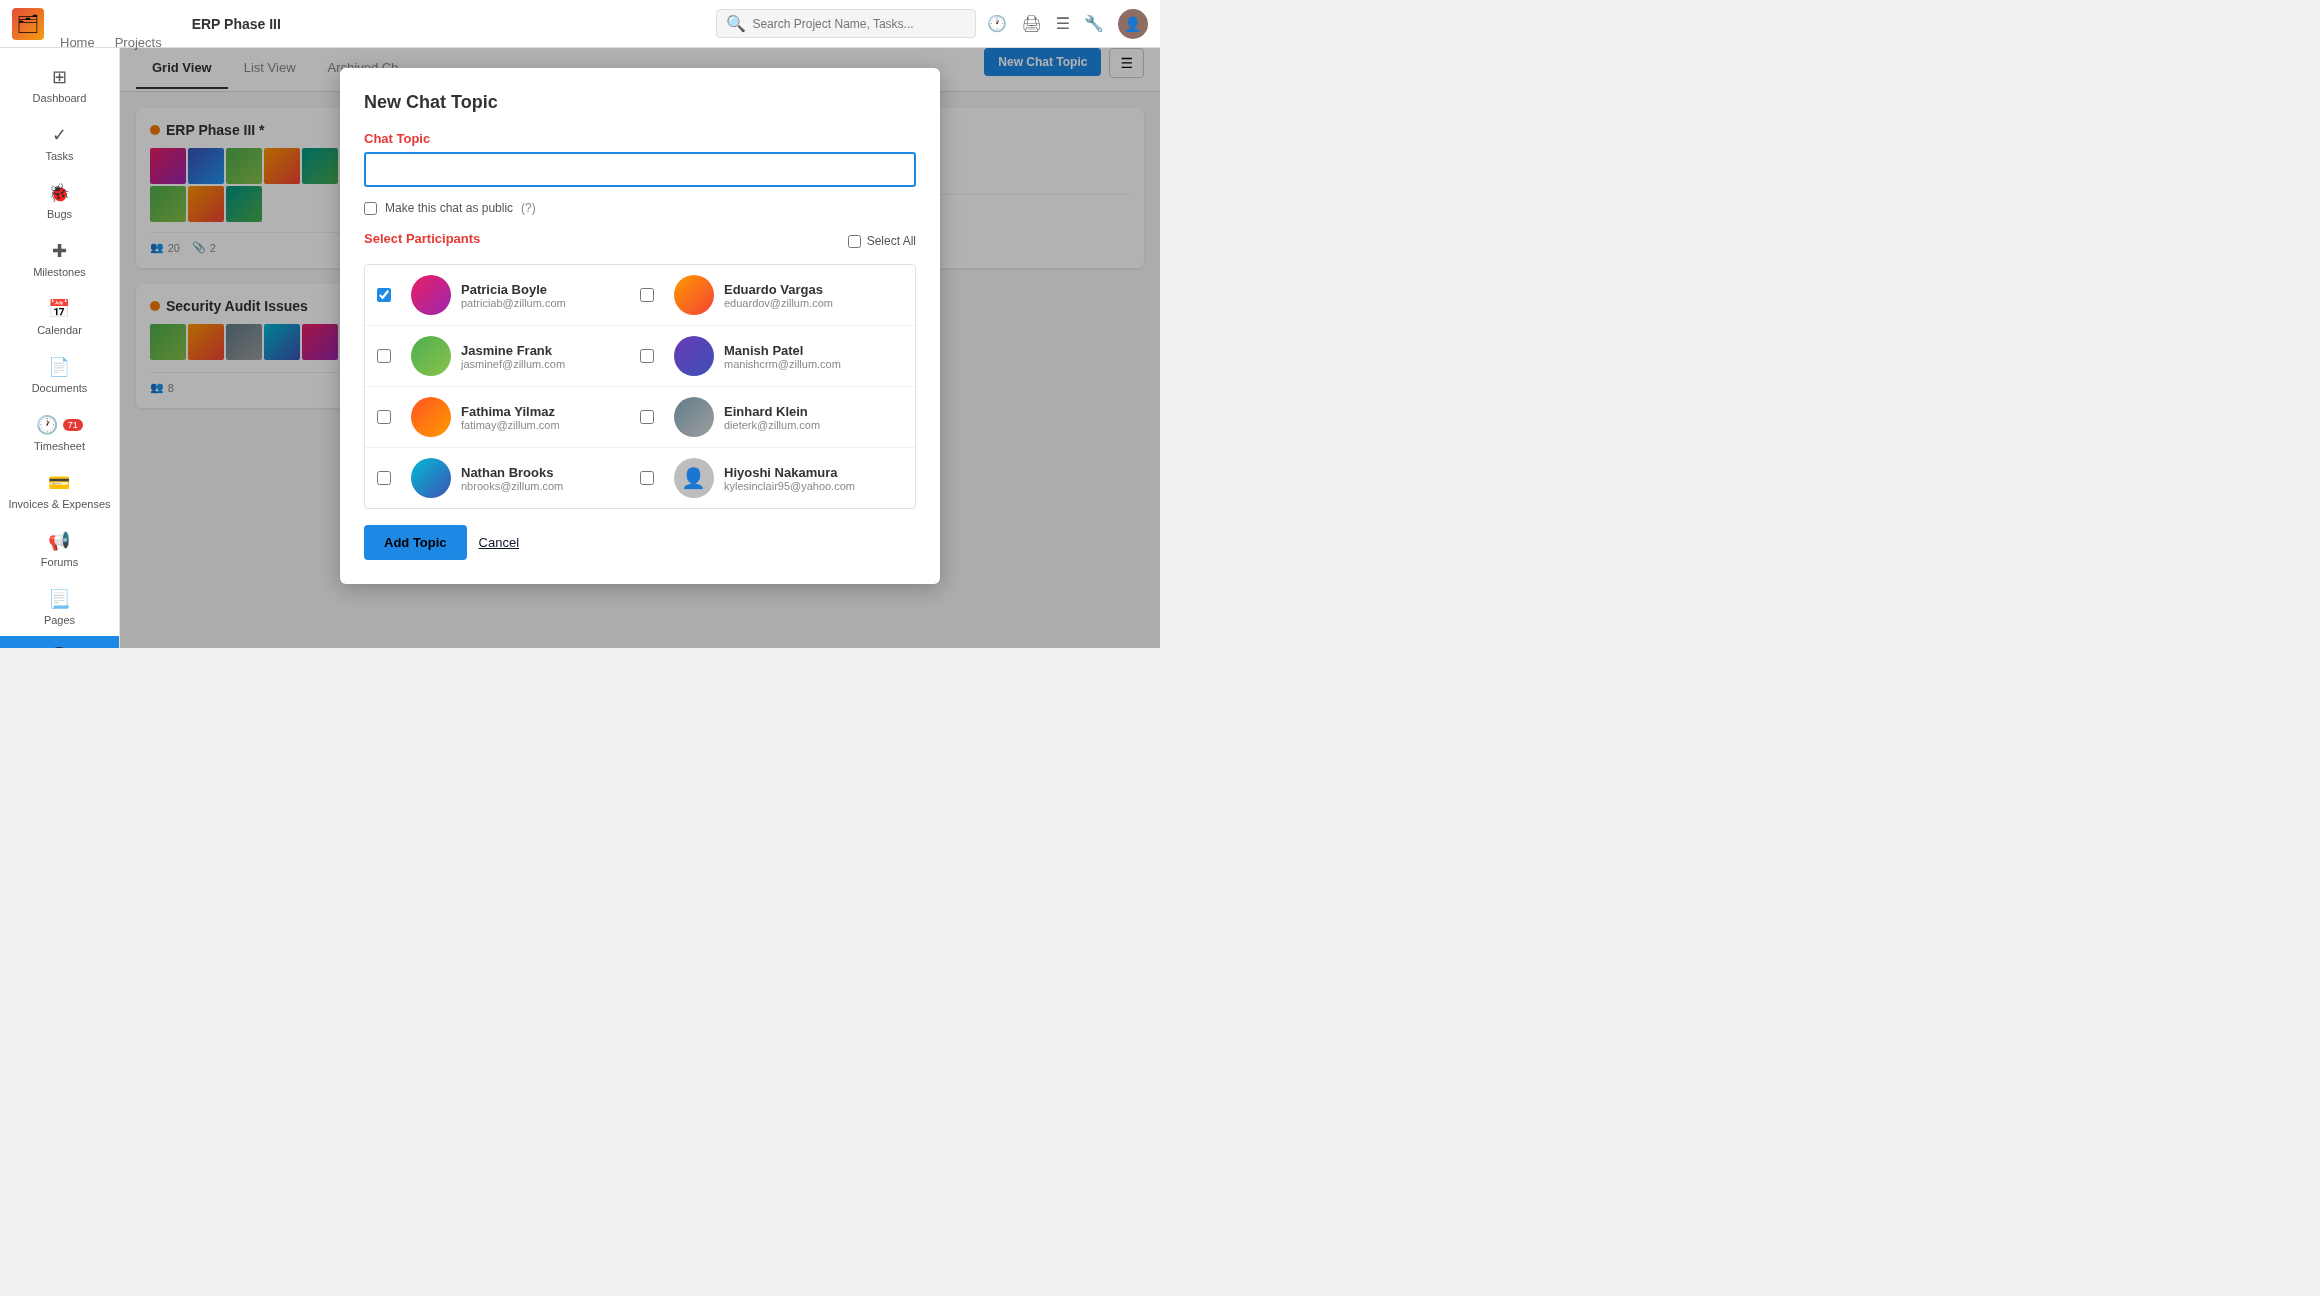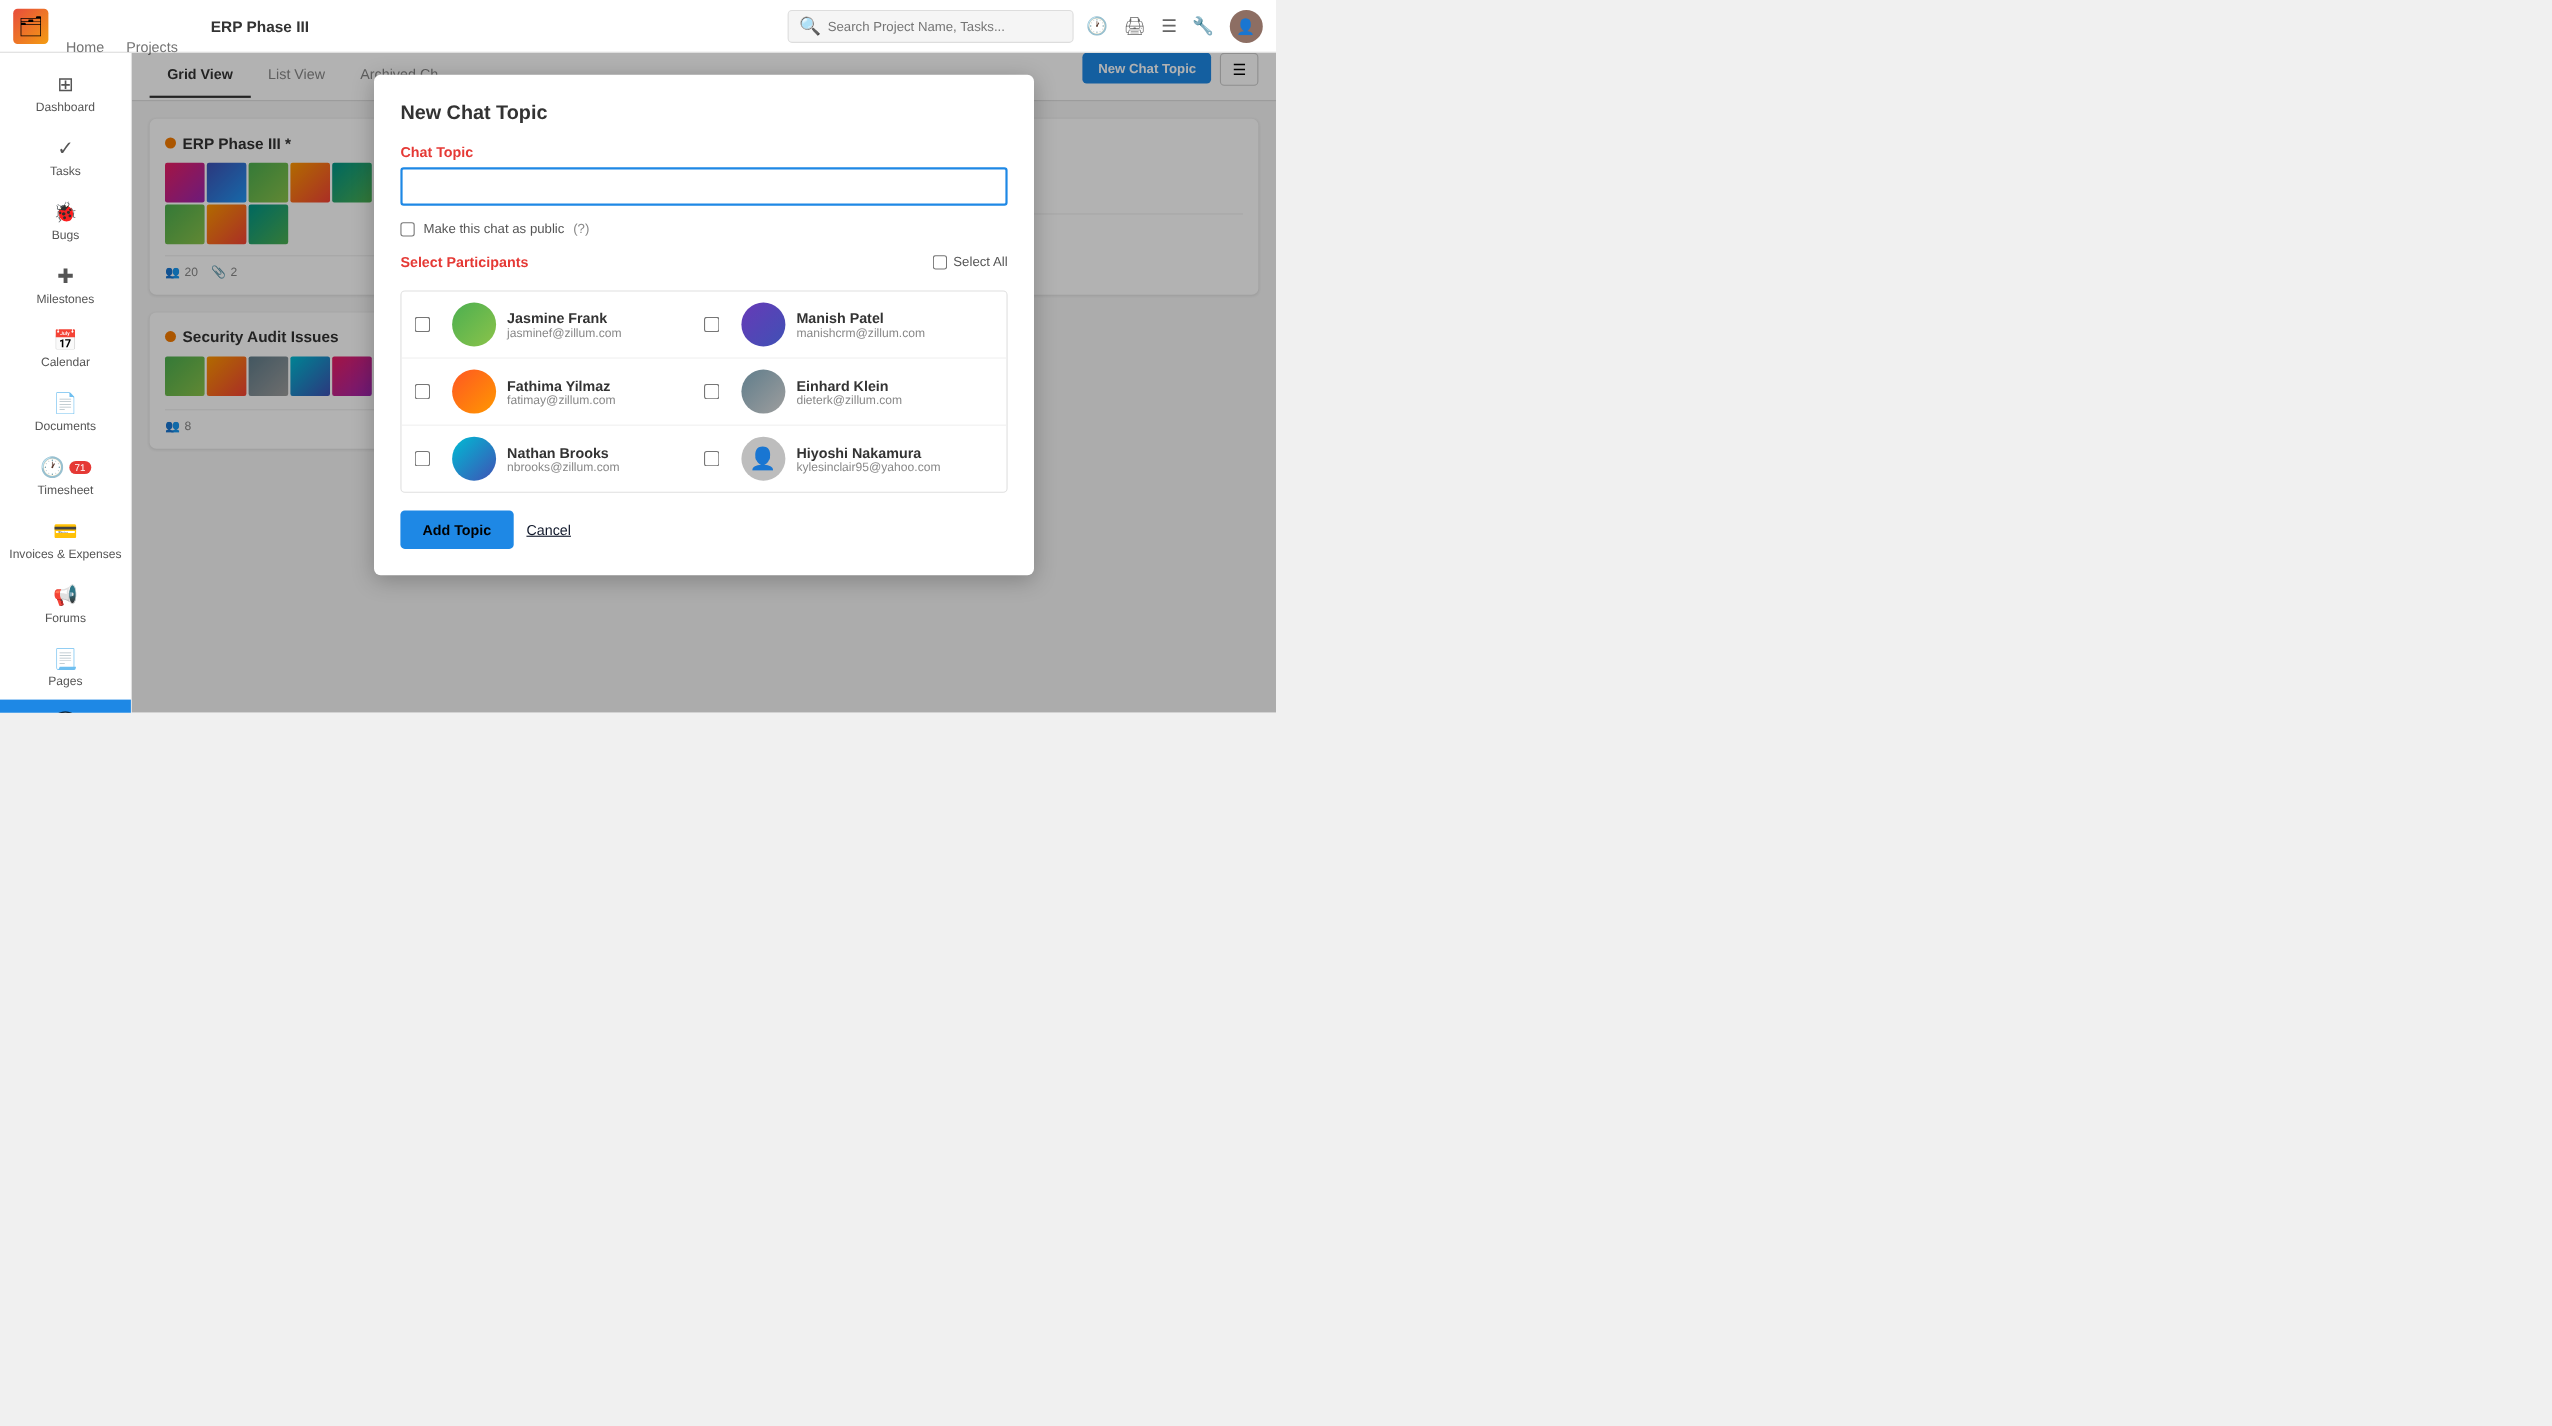--- a/index.html
+++ b/index.html
@@ -324,30 +324,48 @@
 
         <label class="form-label">Chat Topic</label>
         <input type="text" class="form-input" placeholder="" style="">
 
         <div class="checkbox-row">
           <input type="checkbox" style="">
           <span>Make this chat as public</span>
           <span class="help-text">(?)</span>
         </div>
 
-        <div style="display:flex;align-items:flex-start;justify-content:space-between;margin-bottom:8px;">
+        <div style="display:flex;align-items:flex-end;justify-content:space-between;margin-bottom:8px;">
           <span class="participants-label">Select Participants</span>
           <div class="select-all-row">
             <input type="checkbox" style="">
             <span>Select All</span>
           </div>
         </div>
 
         <div class="participants-list">
 
+          <div class="participant-row">
+            <div class="participant-half">
+              <input type="checkbox" class="participant-checkbox checked" checked="" style="">
+              <div class="participant-avatar av1"></div>
+              <div class="participant-info">
+                <span class="participant-name">Patricia Boyle</span>
+                <span class="participant-email">patriciab@zillum.com</span>
+              </div>
+            </div>
+            <div class="participant-half">
+              <input type="checkbox" class="participant-checkbox" style="">
+              <div class="participant-avatar av4"></div>
+              <div class="participant-info">
+                <span class="participant-name">Eduardo Vargas</span>
+                <span class="participant-email">eduardov@zillum.com</span>
+              </div>
+            </div>
+          </div>
 
           <div class="participant-row">
             <div class="participant-half">
               <input type="checkbox" class="participant-checkbox" style="">
               <div class="participant-avatar av3"></div>
               <div class="participant-info">
                 <span class="participant-name">Jasmine Frank</span>
                 <span class="participant-email">jasminef@zillum.com</span>
               </div>
             </div>

